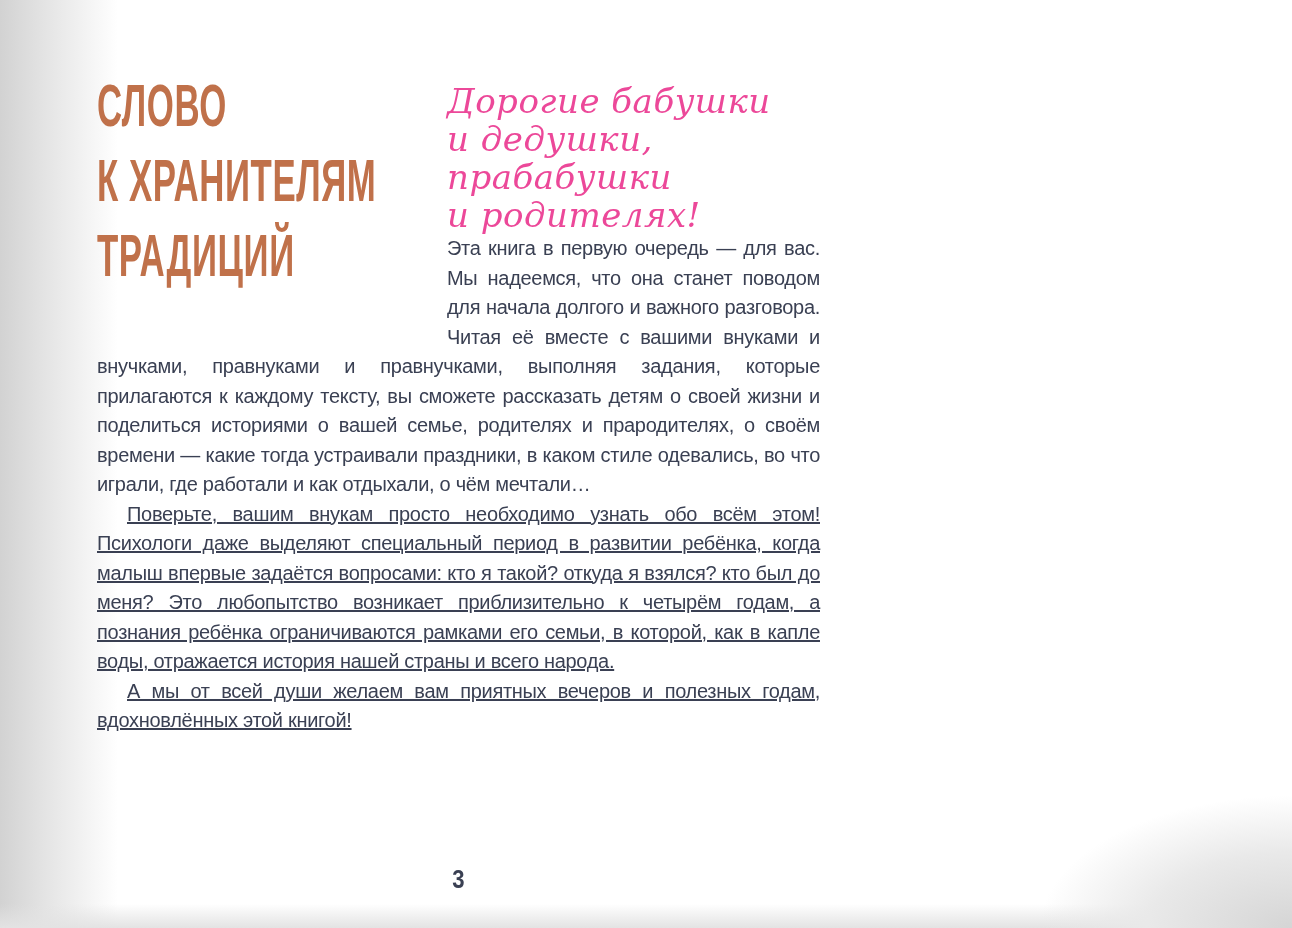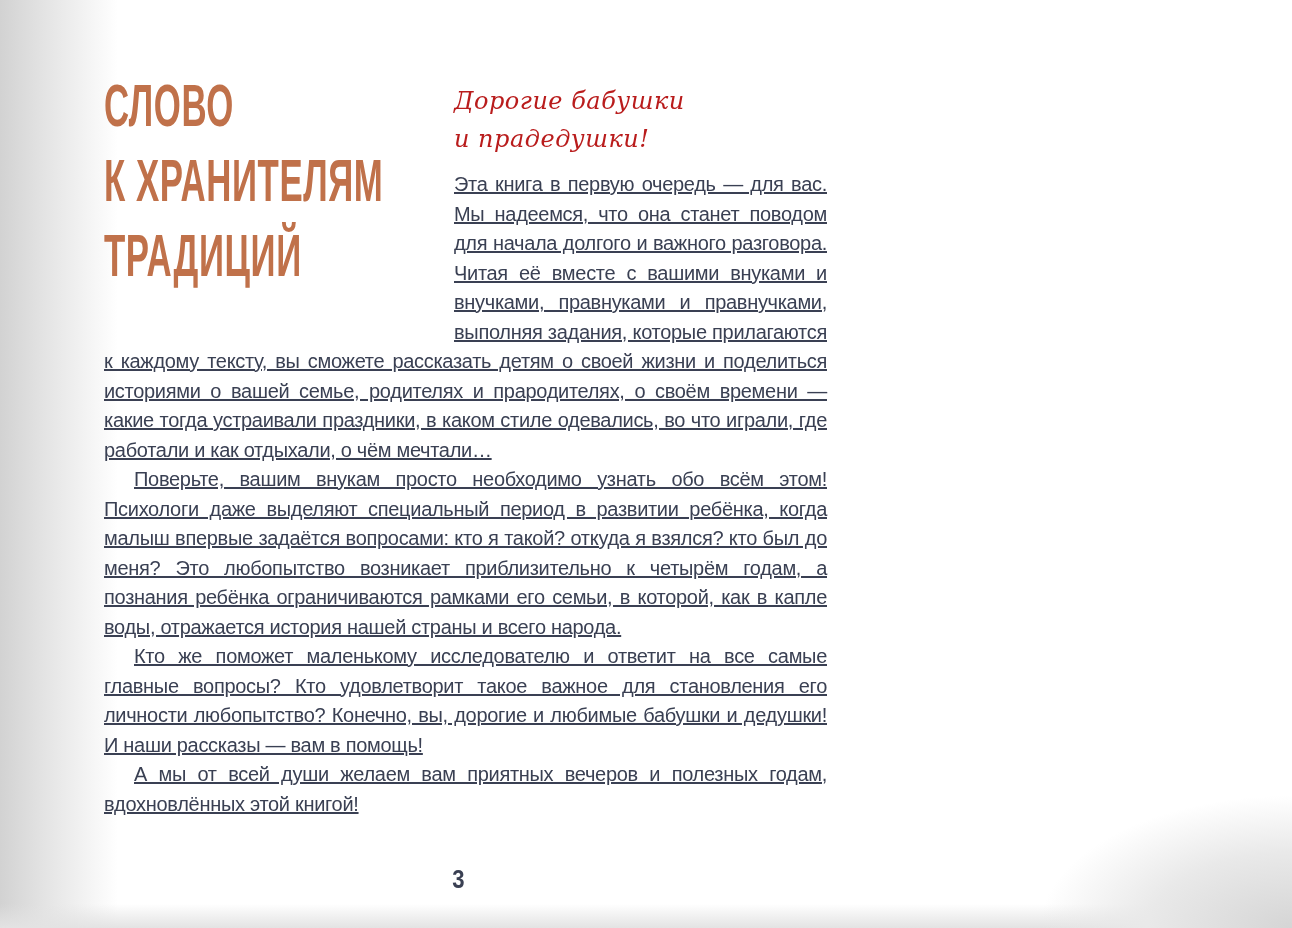--- a/index.html
+++ b/index.html
@@ -29,21 +29,21 @@
   }
   
   .corner-curl {
     position: absolute; right: 0; bottom: 0; width: 300px; height: 140px;
     background: radial-gradient(120% 135% at 100% 100%, #d5d5d5 0%, #e9e9e9 40%, rgba(255,255,255,0) 70%);
     pointer-events: none;
   }
 
   .content {
     position: absolute;
-    left: 104px; top: 82px; width: 723px;
+    left: 97px; top: 82px; width: 723px;
     color: #3a4053;
     font-size: 20px; line-height: 29.5px;
     letter-spacing: -0.3px;
     text-align: justify;
   }
 
   .heading-float {
     float: left;
     width: 350px; height: 276px;
     margin-top: -14px;
@@ -53,31 +53,31 @@
     line-height: 75px;
     font-weight: bold;
     letter-spacing: 1px;
     color: #c0714a;
     transform: scaleX(0.58);
     transform-origin: left center;
     white-space: nowrap;
   }
 
   .greeting {
-    color: #b91c1c;
+    color: #ec4899;
     font-family: "DejaVu Serif", serif;
     font-style: italic;
-    font-size: 24px;
+    font-size: 34px;
     line-height: 38px;
     letter-spacing: 0.5px;
     text-align: left;
   }
 
   .para { margin: 0; }
-  .para.first { margin-top: 12px; text-decoration: underline; }
+  .para.first { margin-top: 0; }
   .para.indent { text-indent: 30px; text-decoration: underline; }
 
   .page-number {
     position: absolute;
     left: 97px; top: 864px; width: 723px;
     text-align: center;
     color: #3a4053;
     font-size: 26px;
     font-weight: bold;
     transform: scaleX(0.85);
@@ -95,25 +95,25 @@
   <div class="content">
 
     <div class="heading-float">
       <div class="h-line">СЛОВО</div>
       <div class="h-line">К ХРАНИТЕЛЯМ</div>
       <div class="h-line">ТРАДИЦИЙ</div>
     </div>
 
     <div class="greeting">
       <div>Дорогие бабушки</div>
-      <div>и прадедушки!</div>
+      <div>и дедушки, прабабушки</div>
+      <div>и родителях!</div>
     </div>
 
     <p class="para first">Эта книга в первую очередь — для вас. Мы надеемся, что она станет поводом для начала долгого и важного разговора. Читая её вместе с вашими внуками и внучками, правнуками и правнучками, выполняя задания, которые прилагаются к каждому тексту, вы сможете рассказать детям о своей жизни и поделиться историями о вашей семье, родителях и прародителях, о своём времени — какие тогда устраивали праздники, в каком стиле одевались, во что играли, где работали и как отдыхали, о чём мечтали…</p>
     <p class="para indent">Поверьте, вашим внукам просто необходимо узнать обо всём этом! Психологи даже выделяют специальный период в развитии ребёнка, когда малыш впервые задаётся вопросами: кто я такой? откуда я взялся? кто был до меня? Это любопытство возникает приблизительно к четырём годам, а познания ребёнка ограничиваются рамками его семьи, в которой, как в капле воды, отражается история нашей страны и всего народа.</p>
-    <p class="para indent">Кто же поможет маленькому исследователю и ответит на все самые главные вопросы? Кто удовлетворит такое важное для становления его личности любопытство? Конечно, вы, дорогие и любимые бабушки и дедушки! И наши рассказы — вам в помощь!</p>
     <p class="para indent">А мы от всей души желаем вам приятных вечеров и полезных годам, вдохновлённых этой книгой!</p>
 
   </div>
 
   <div class="page-number">3</div>
 
 </div>
 
 </body></html>

